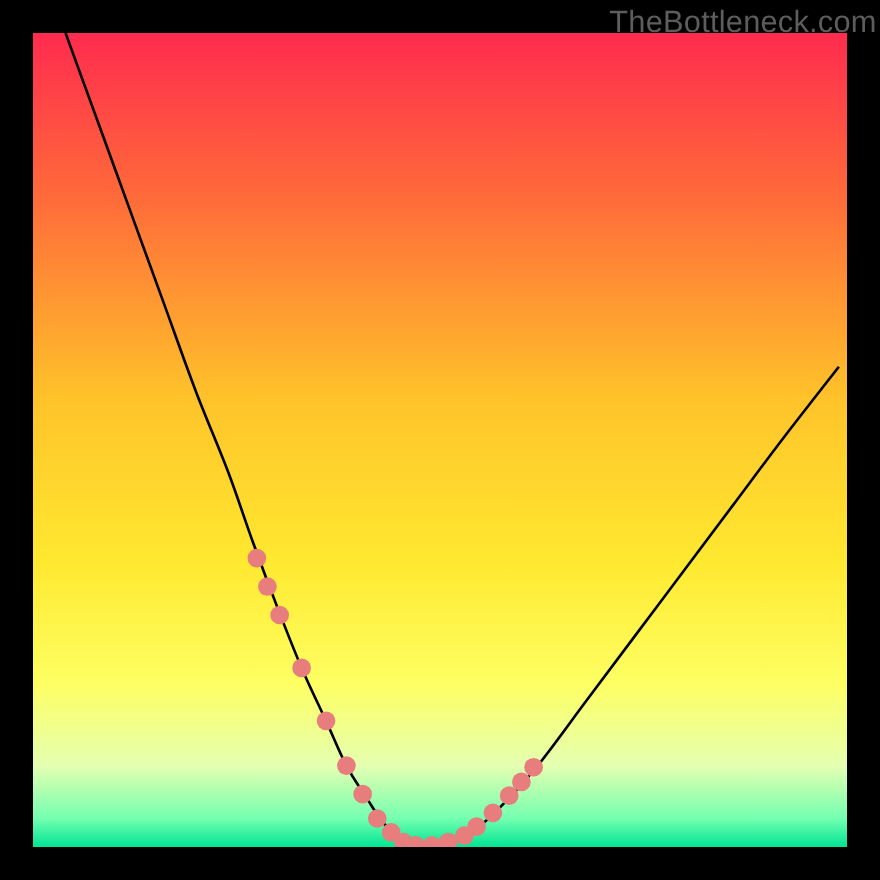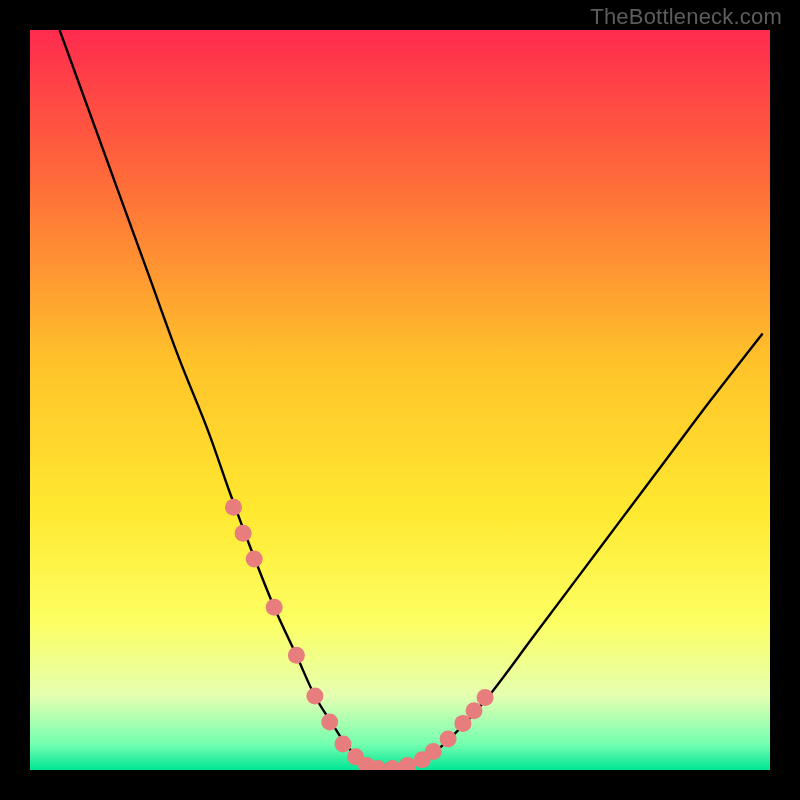--- a/index.html
+++ b/index.html
@@ -17,23 +17,23 @@
     width: 740px; height: 740px;
     overflow: hidden;
   }
   .gradient {
     position: absolute;
     left: 0; top: 0; right: 0; bottom: 0;
   }
   .watermark {
     position: absolute;
     top: 4px;
-    right: 18px;
+    right: 3px;
     font-family: Arial, Helvetica, sans-serif;
-    font-size: 22px;
+    font-size: 28px;
     color: #5d5d5d;
     letter-spacing: 0.2px;
     margin-left: 43px;
   }
   svg.curve {
     position: absolute;
     left: 0; top: 0;
     width: 740px; height: 740px;
   }
 </style>

